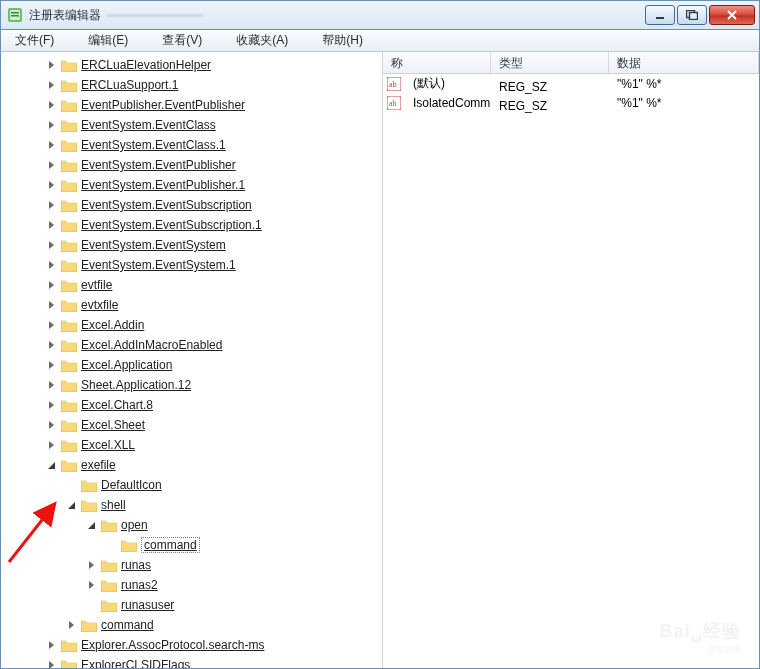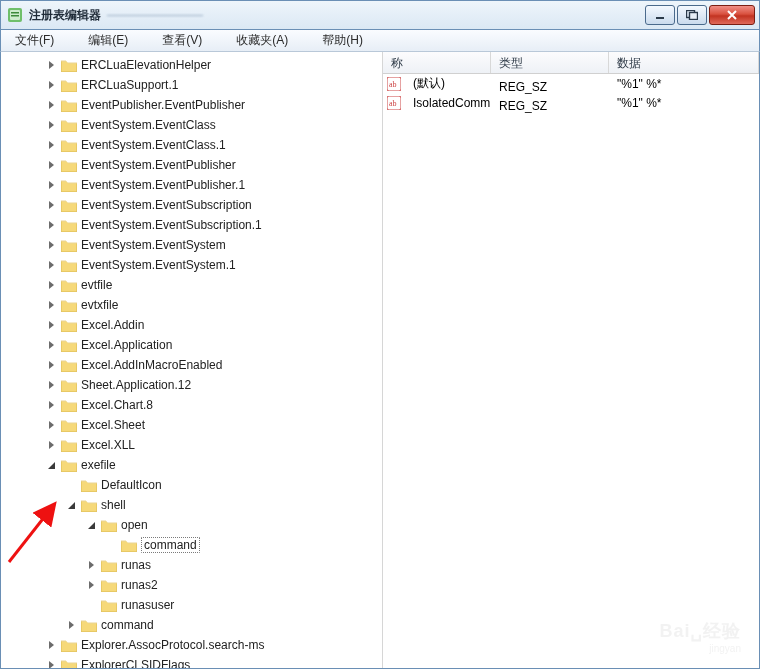--- a/index.html
+++ b/index.html
@@ -15,21 +15,21 @@
   
   .titlebar {
     height: 30px;
     background: linear-gradient(#eef5fb, #dbe8f4);
     border: 1px solid #6a8fb5;
     display: flex; align-items: center;
     padding: 0 4px 0 6px;
     gap: 6px;
   }
   .titlebar .app-icon { width: 16px; height: 16px; flex: none; }
-  .titlebar .title { color: #1f2b38; flex: 0 0 auto; font-weight: bold; }
+  .titlebar .title { color: #1f2b38; flex: 0 0 auto; }
   .titlebar .doc-title { color: #7d97b0; filter: blur(1.2px); opacity: .8; flex: 1; overflow: hidden; white-space: nowrap; }
   .win-btns { display: flex; gap: 2px; align-items: center; }
   .win-btn {
     width: 30px; height: 20px;
     border: 1px solid #4a6a8c;
     border-radius: 3px;
     background: linear-gradient(#f4f9ff, #cadbed);
     display: flex; align-items: center; justify-content: center;
     cursor: default;
   }
@@ -104,21 +104,21 @@
     content: ""; border-style: solid; border-width: 4px 0 4px 5px;
     border-color: transparent transparent transparent #6b6b6b;
   }
   .exp-open::before {
     content: ""; width: 0; height: 0;
     border-style: solid;
     border-width: 0 0 7px 7px;
     border-color: transparent transparent #3a3a3a transparent;
   }
   .folder-icon { width: 16px; height: 14px; flex: none; margin-right: 4px; }
-  .node-label { color: #222; }
+  .node-label { color: #222; text-decoration: underline; }
   .node-label.selected {
     background: #fff;
     border: 1px dotted #7a7a7a;
     padding: 0 2px;
     border-radius: 1px;
   }
 
   
   .annotation-arrow {
     position: absolute;
@@ -366,32 +366,32 @@
       </div>
       <div class="tree-row">
         <span class="indent-unit"></span>
         <span class="indent-unit"></span>
         <span class="indent-unit">
           <span class="expander exp-closed"></span>
         </span>
         <svg class="folder-icon" viewBox="0 0 16 14">
           <use href="#folder-g"></use>
         </svg>
+        <span class="node-label">Excel.AddInMacroEnabled</span>
+      </div>
+      <div class="tree-row">
+        <span class="indent-unit"></span>
+        <span class="indent-unit"></span>
+        <span class="indent-unit">
+          <span class="expander exp-closed"></span>
+        </span>
+        <svg class="folder-icon" viewBox="0 0 16 14">
+          <use href="#folder-g"></use>
+        </svg>
         <span class="node-label">Excel.Application</span>
-      </div>
-      <div class="tree-row">
-        <span class="indent-unit"></span>
-        <span class="indent-unit"></span>
-        <span class="indent-unit">
-          <span class="expander exp-closed"></span>
-        </span>
-        <svg class="folder-icon" viewBox="0 0 16 14">
-          <use href="#folder-g"></use>
-        </svg>
-        <span class="node-label">Excel.AddInMacroEnabled</span>
       </div>
       <div class="tree-row">
         <span class="indent-unit"></span>
         <span class="indent-unit"></span>
         <span class="indent-unit">
           <span class="expander exp-closed"></span>
         </span>
         <svg class="folder-icon" viewBox="0 0 16 14">
           <use href="#folder-g"></use>
         </svg>

